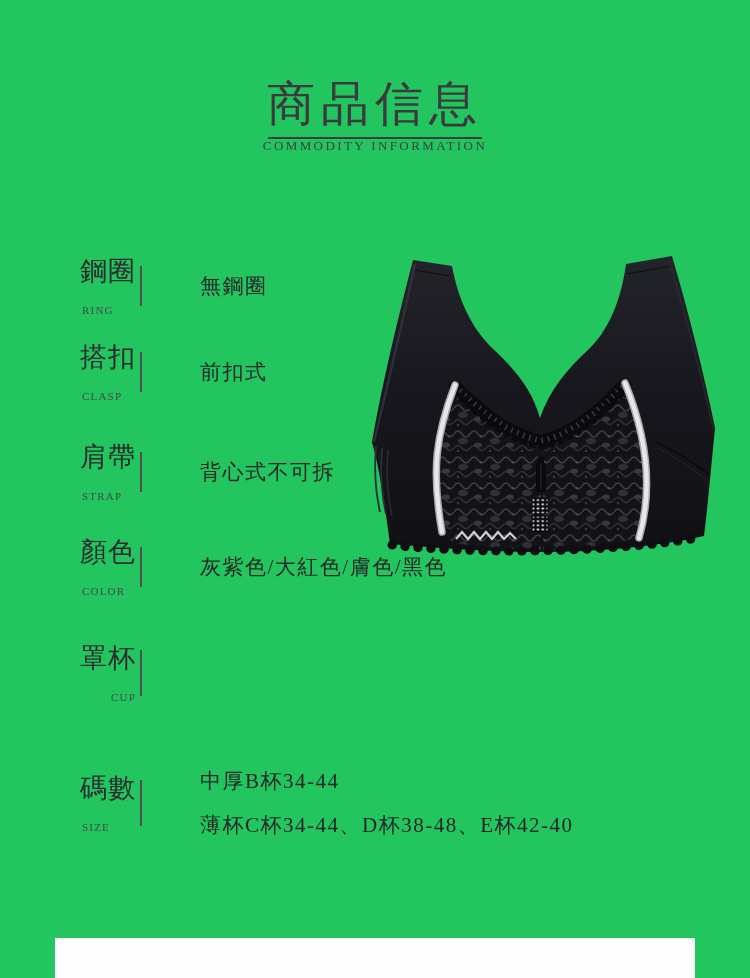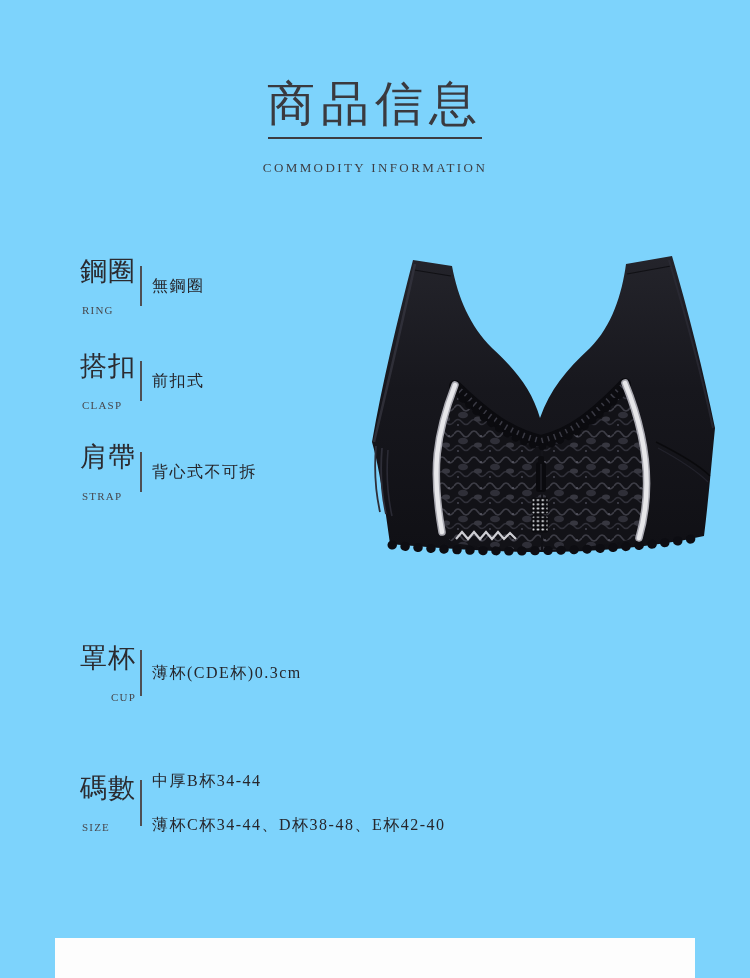--- a/index.html
+++ b/index.html
@@ -1,46 +1,46 @@
 <!DOCTYPE html>
 <html><head>
 <meta charset="utf-8">
 <style>
   html,body{margin:0;padding:0;background:#ffffff;}
   .page{
-    position:relative;width:750px;height:978px;background:#7dd3fc;overflow:hidden;
+    position:relative;width:750px;height:978px;background:#22c55e;overflow:hidden;
     font-family:"Liberation Serif","DejaVu Serif",serif;color:#2b2b30;
   }
   
   .page-title{
     position:absolute;top:72px;left:0;width:750px;text-align:center;
     font-size:48px;letter-spacing:6px;font-weight:500;color:#3a3a3f;white-space:nowrap;
   }
   .title-underline{
     position:absolute;top:137px;left:268px;width:214px;height:2px;background:#3c3c41;
   }
   .page-subtitle{
-    position:absolute;top:160px;left:0;width:750px;text-align:center;
+    position:absolute;top:138px;left:0;width:750px;text-align:center;
     font-size:13px;letter-spacing:2.4px;color:#3e3e43;white-space:nowrap;
   }
   
   .spec-row{position:absolute;left:80px;display:flex;align-items:center;}
   .row-0{top:262px;height:48px;}
-  .row-1{top:357px;height:48px;}
+  .row-1{top:348px;height:48px;}
   .row-2{top:448px;height:48px;}
   .row-3{top:543px;height:48px;}
   .row-4{top:636px;height:74px;text-align:right;}
   .row-5{top:766px;height:74px;justify-content:center;}
   .spec-label{width:56px;display:flex;flex-direction:column;flex:none;}
   .spec-label .zh{font-size:27px;letter-spacing:1px;line-height:1.12;color:#2b2b30;white-space:nowrap;}
   .spec-label .en{font-size:11px;letter-spacing:1.2px;color:#48484d;margin-top:18px;padding-left:2px;white-space:nowrap;}
   .spec-divider{width:2px;background:#4e4e53;margin:0 10px 0 4px;flex:none;}
   .row-single .spec-divider{height:40px;}
   .row-double .spec-divider{height:46px;}
-  .spec-values{font-size:16px;letter-spacing:1.5px;color:#26262b;white-space:nowrap;}
+  .spec-values{font-size:21px;letter-spacing:1.5px;color:#26262b;white-space:nowrap;margin-left:48px;}
   .value-line{line-height:44px;}
   
   .product-photo{position:absolute;left:358px;top:246px;width:364px;height:312px;margin:0;}
   .product-photo svg{display:block;width:100%;height:100%;}
   
   .next-section-edge{position:absolute;left:55px;top:938px;width:640px;height:40px;background:#fdfdfd;}
 </style>
 </head>
 <body>
 
@@ -144,29 +144,38 @@
     <div class="spec-label">
       <span class="zh">肩帶</span>
       <span class="en">STRAP</span>
     </div>
     <div class="spec-divider"></div>
     <div class="spec-values">
       <div class="value-line">背心式不可拆</div>
     </div>
   </div>
 
+  <div class="spec-row row-3 row-single">
+    <div class="spec-label">
+      <span class="zh">顏色</span>
+      <span class="en">COLOR</span>
+    </div>
+    <div class="spec-divider"></div>
+    <div class="spec-values">
+      <div class="value-line">灰紫色/大紅色/膚色/黑色</div>
+    </div>
+  </div>
 
   <div class="spec-row row-4 row-double">
     <div class="spec-label">
       <span class="zh">罩杯</span>
       <span class="en">CUP</span>
     </div>
     <div class="spec-divider"></div>
     <div class="spec-values">
-      <div class="value-line">薄杯(CDE杯)0.3cm</div>
     </div>
   </div>
 
   <div class="spec-row row-5 row-double">
     <div class="spec-label">
       <span class="zh">碼數</span>
       <span class="en">SIZE</span>
     </div>
     <div class="spec-divider"></div>
     <div class="spec-values">

